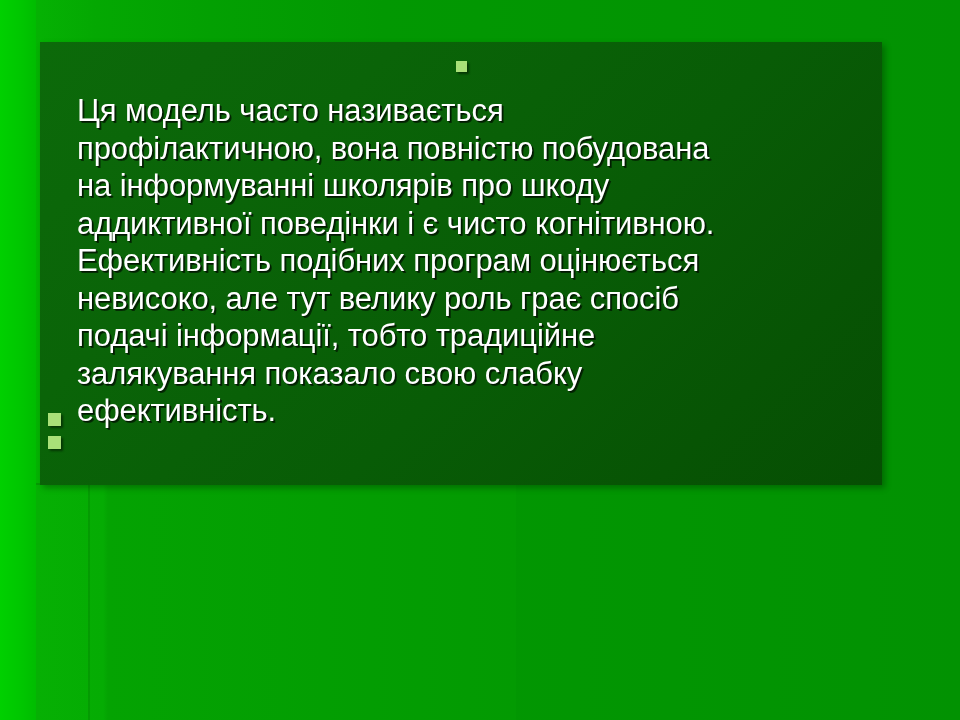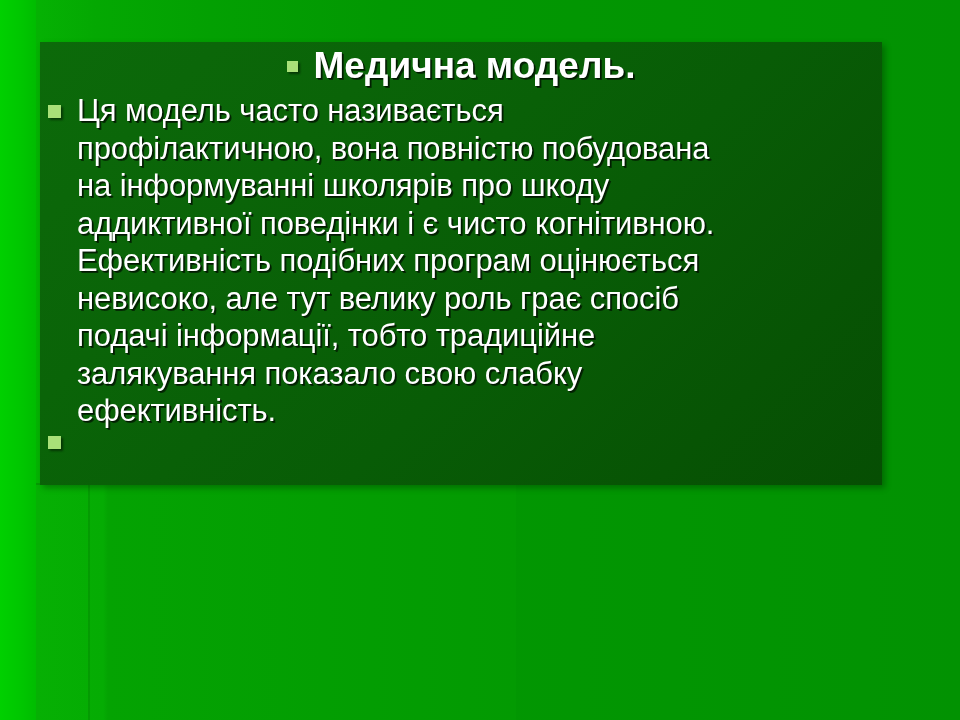--- a/index.html
+++ b/index.html
@@ -133,21 +133,21 @@
     height: 11px;
   }
 
   
   .body-row {
     position: absolute;
     left: 48px;
     top: 92px;
     width: 850px;
     display: flex;
-    align-items: flex-start;
+    align-items: flex-end;
     gap: 16px;
   }
   .body-bullet-wrap {
     padding-top: 12px;
   }
   .body-text {
     font-size: 31px;
     line-height: 37.5px;
     white-space: pre-line;
     letter-spacing: -0.1px;
@@ -177,21 +177,20 @@
   <div class="bg-leftband"></div>
 
   <div class="panel-lower"></div>
   <div class="panel-lower-topedge"></div>
   <div class="panel-lower-sep"></div>
 
   <div class="content-box"></div>
 
   <div class="title-row">
     <span class="bullet bullet-sm"></span>
-    <span class="slide-text title-text">Медична модель.</span>
   </div>
 
   <div class="body-row">
     <span class="body-bullet-wrap">
       <span class="bullet"></span>
     </span>
     <span class="slide-text body-text">Ця модель часто називається
 профілактичною, вона повністю побудована
 на інформуванні школярів про шкоду
 аддиктивної поведінки і є чисто когнітивною.

